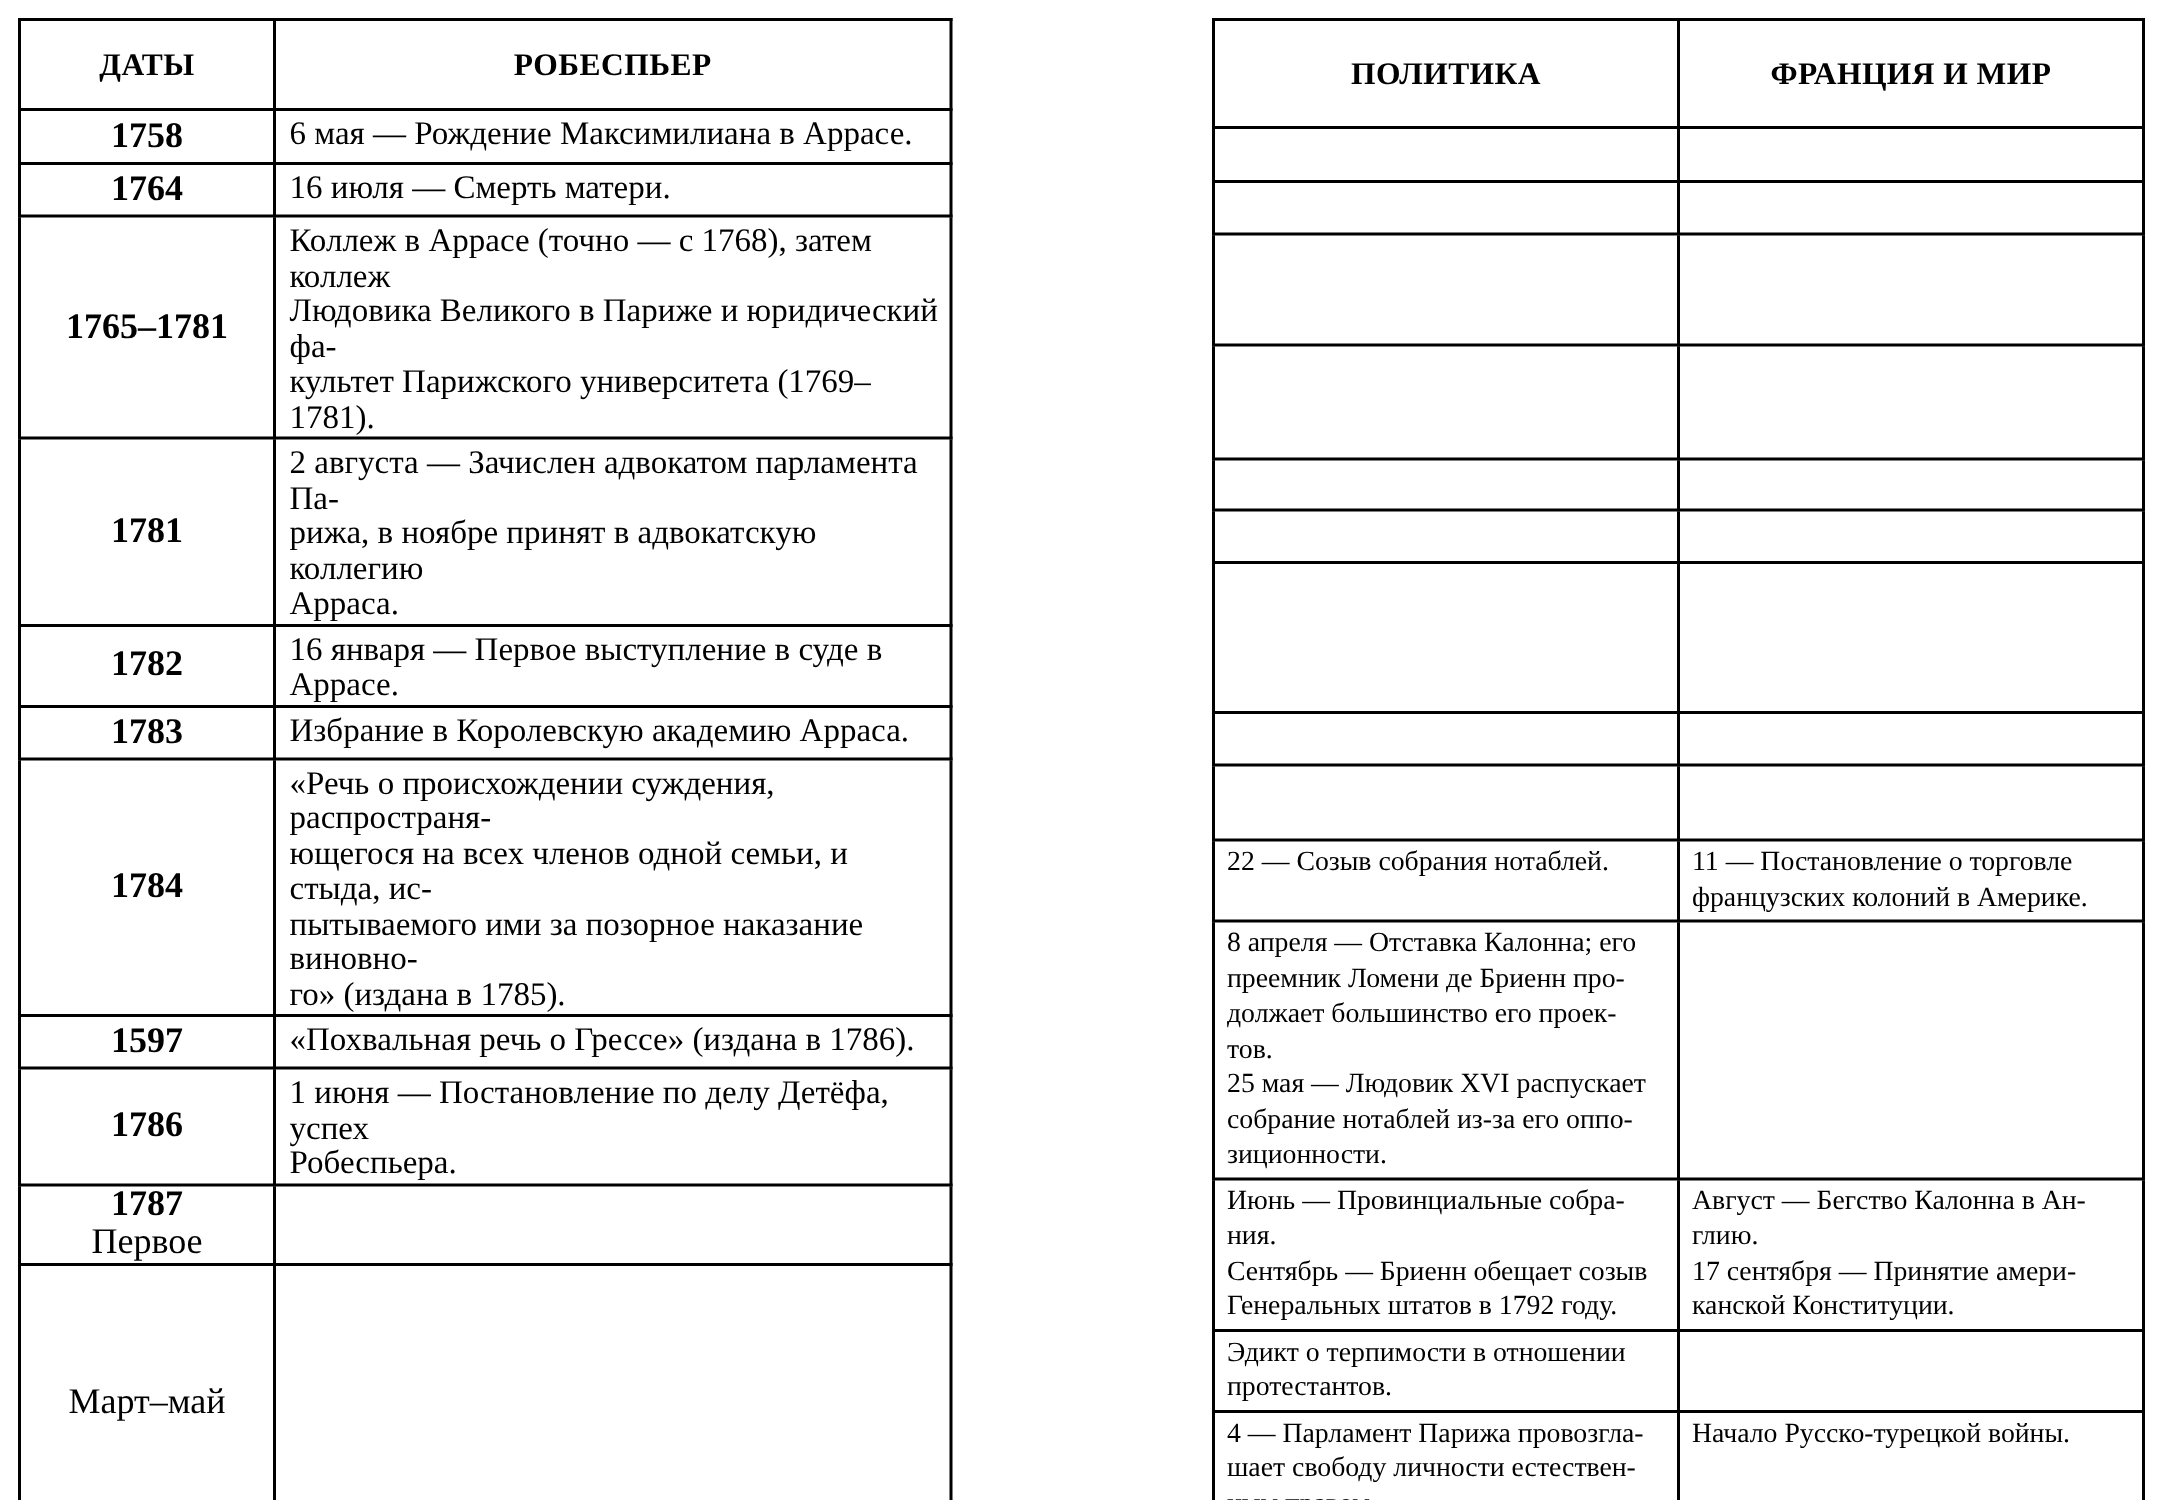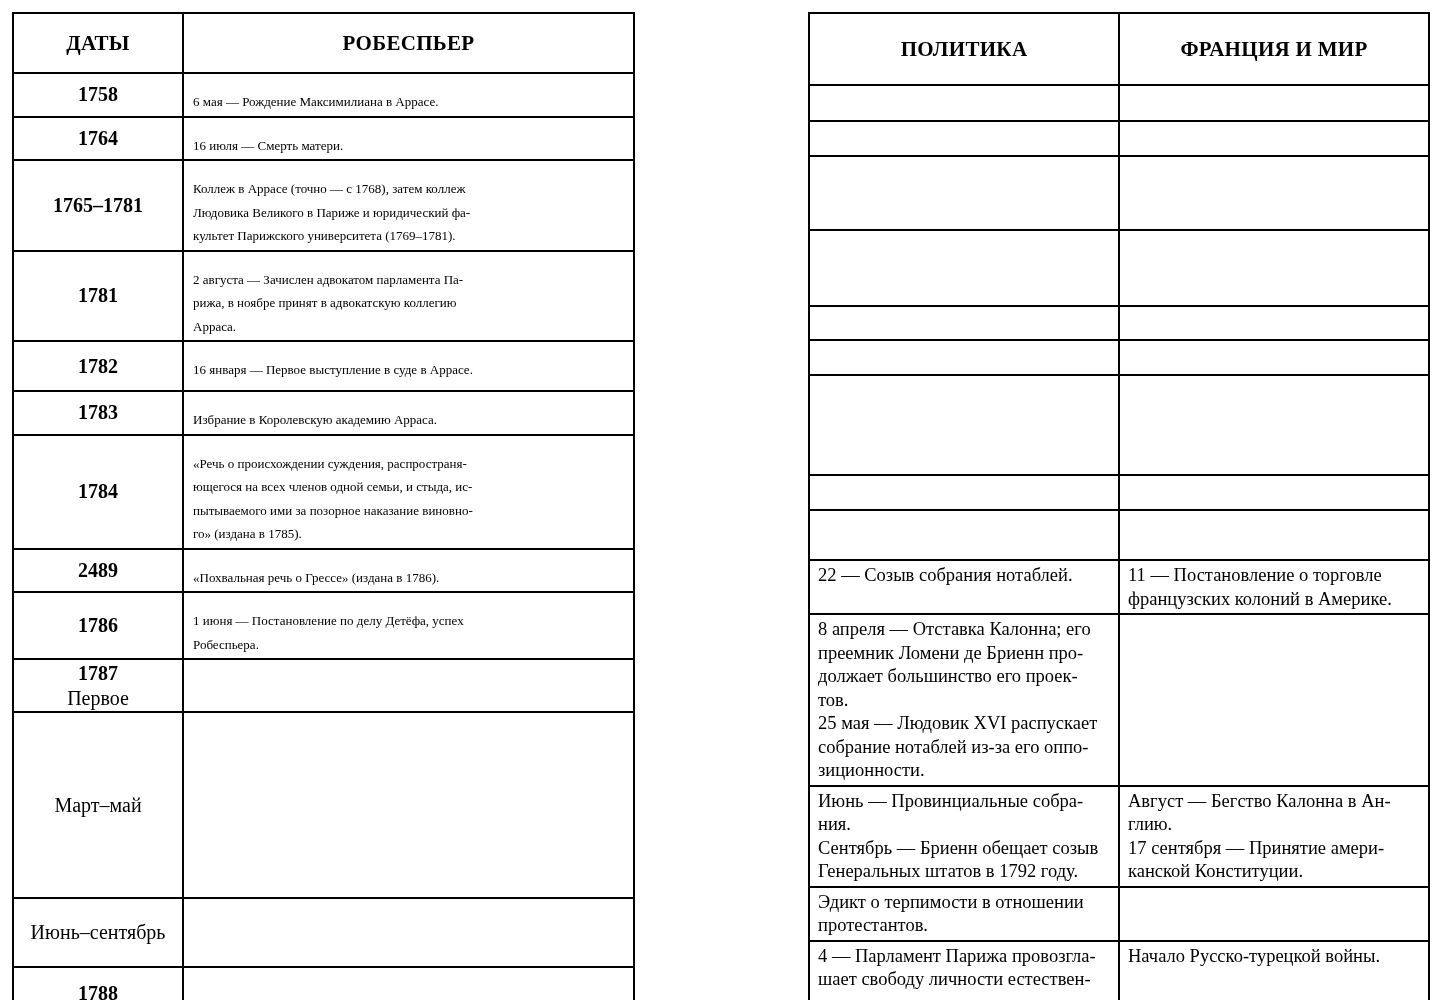--- a/index.html
+++ b/index.html
@@ -27,30 +27,30 @@
   .chrono th {
     font-size: 21px;
     font-weight: bold;
     text-align: center;
     vertical-align: middle;
     letter-spacing: 0.3px;
   }
   td.date-cell {
     text-align: center;
     vertical-align: middle;
-    font-size: 20px;
+    font-size: 24px;
     line-height: 25px;
     padding: 0 4px;
   }
   .date-year { font-weight: bold; }
   td.event-cell {
     vertical-align: top;
-    font-size: 13px;
+    font-size: 22px;
     line-height: 23.5px;
-    padding: 16px 6px 2px 9px;
+    padding: 3px 6px 2px 9px;
     white-space: pre-line;
     text-align: left;
   }
   #right-table td.event-cell {
     font-size: 18.5px;
     padding: 3px 4px 2px 8px;
   }
 </style>
 </head>
 <body>
@@ -118,21 +118,21 @@
             <div class="date-year">1784</div>
             <div class="date-month"></div>
           </td>
         <td class="event-cell">«Речь о происхождении суждения, распространя-
 ющегося на всех членов одной семьи, и стыда, ис-
 пытываемого ими за позорное наказание виновно-
 го» (издана в 1785).</td>
       </tr>
       <tr style="height:35px">
         <td class="date-cell">
-            <div class="date-year">2489</div>
+            <div class="date-year">1597</div>
             <div class="date-month"></div>
           </td>
         <td class="event-cell">«Похвальная речь о Грессе» (издана в 1786).</td>
       </tr>
       <tr style="height:50px">
         <td class="date-cell">
             <div class="date-year">1786</div>
             <div class="date-month"></div>
           </td>
         <td class="event-cell">1 июня — Постановление по делу Детёфа, успех

